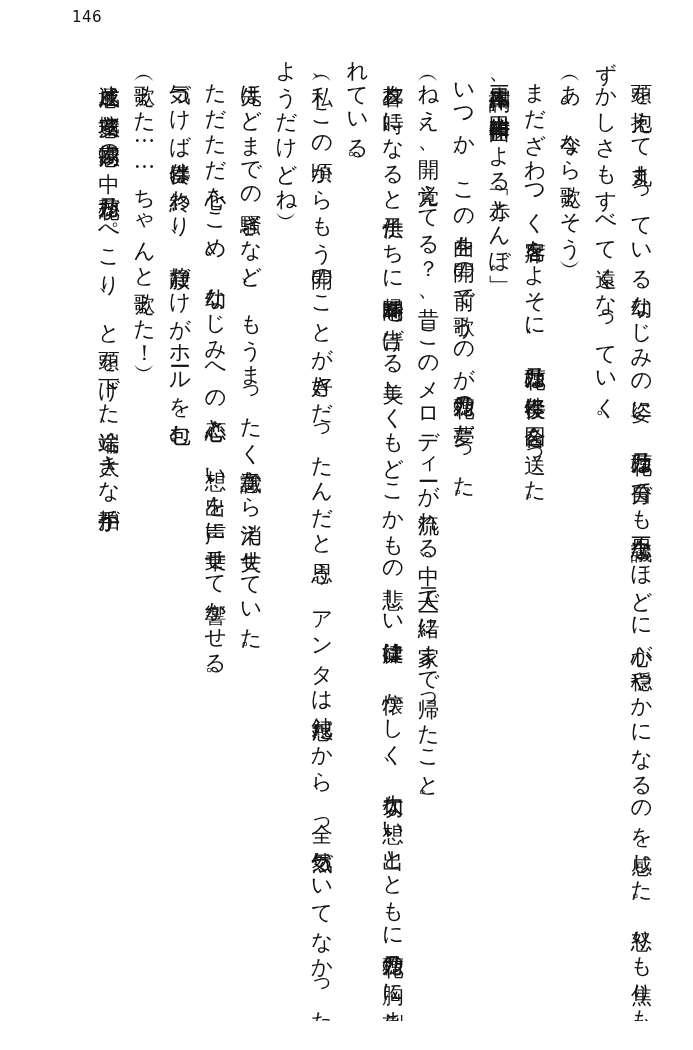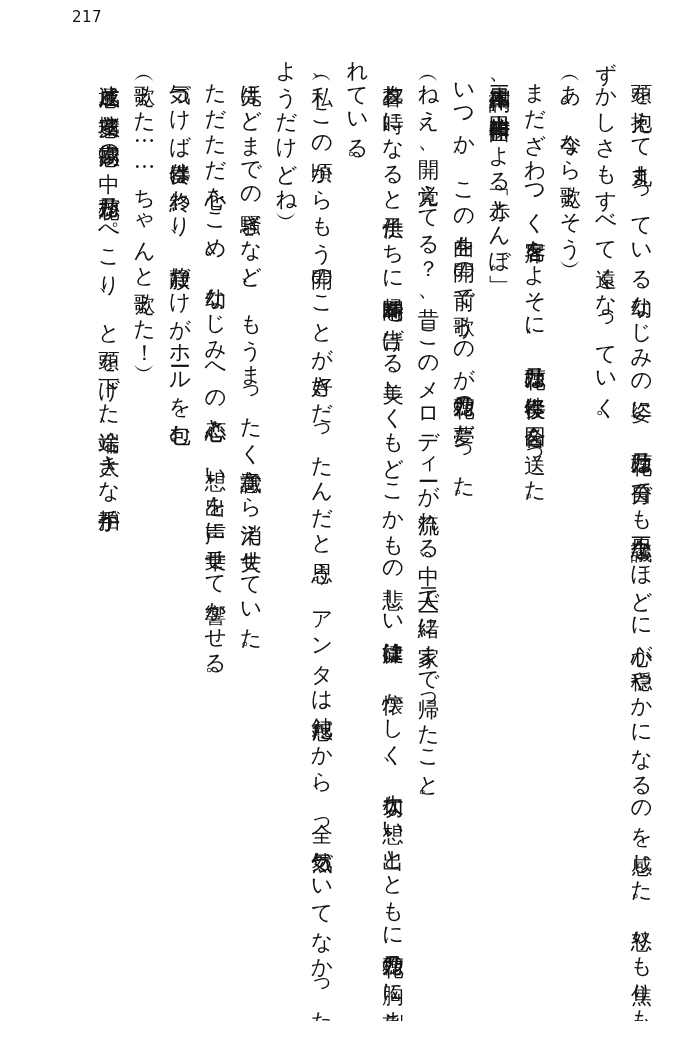--- a/index.html
+++ b/index.html
@@ -51,21 +51,21 @@
     margin: 0;
     padding: 0;
     text-indent: 1em;
   }
 </style>
 </head>
 <body>
 
 <div class="page">
 
-  <div class="page-number">217</div>
+  <div class="page-number">146</div>
 
   <div class="text-body">
     <p class="para">頭を抱えて丸まっている幼なじみの姿に、穂乃花は自分でも不思議なほどに心が穏やかになるのを感じた。怒りも焦りも恥ずかしさもすべて遠くなっていく。</p>
     <p class="para">（あ。今なら歌えそう）</p>
     <p class="para">まだざわつく客席をよそに、穂乃花は伴奏役に合図を送った。</p>
     <p class="para">三木露風作詞、山田耕筰作曲による「赤とんぼ」。</p>
     <p class="para">いつか、この曲を開の前で歌うのが穂乃花の夢だった。</p>
     <p class="para">（ねえ、開、覚えてる？　昔、このメロディーが流れる中、二人で一緒に家まで帰ったこと。</p>
     <p class="para">夕暮れ時になると子供たちに帰宅時間を告げる美しくもどこかもの悲しい旋律は、懐かしく、大切な想い出とともに穂乃花の胸に刻まれている。</p>
     <p class="para">（私、この頃からもう開のことが好きだったんだと思う。アンタは鈍感だから、全っ然気づいてなかったようだけどね）</p>

